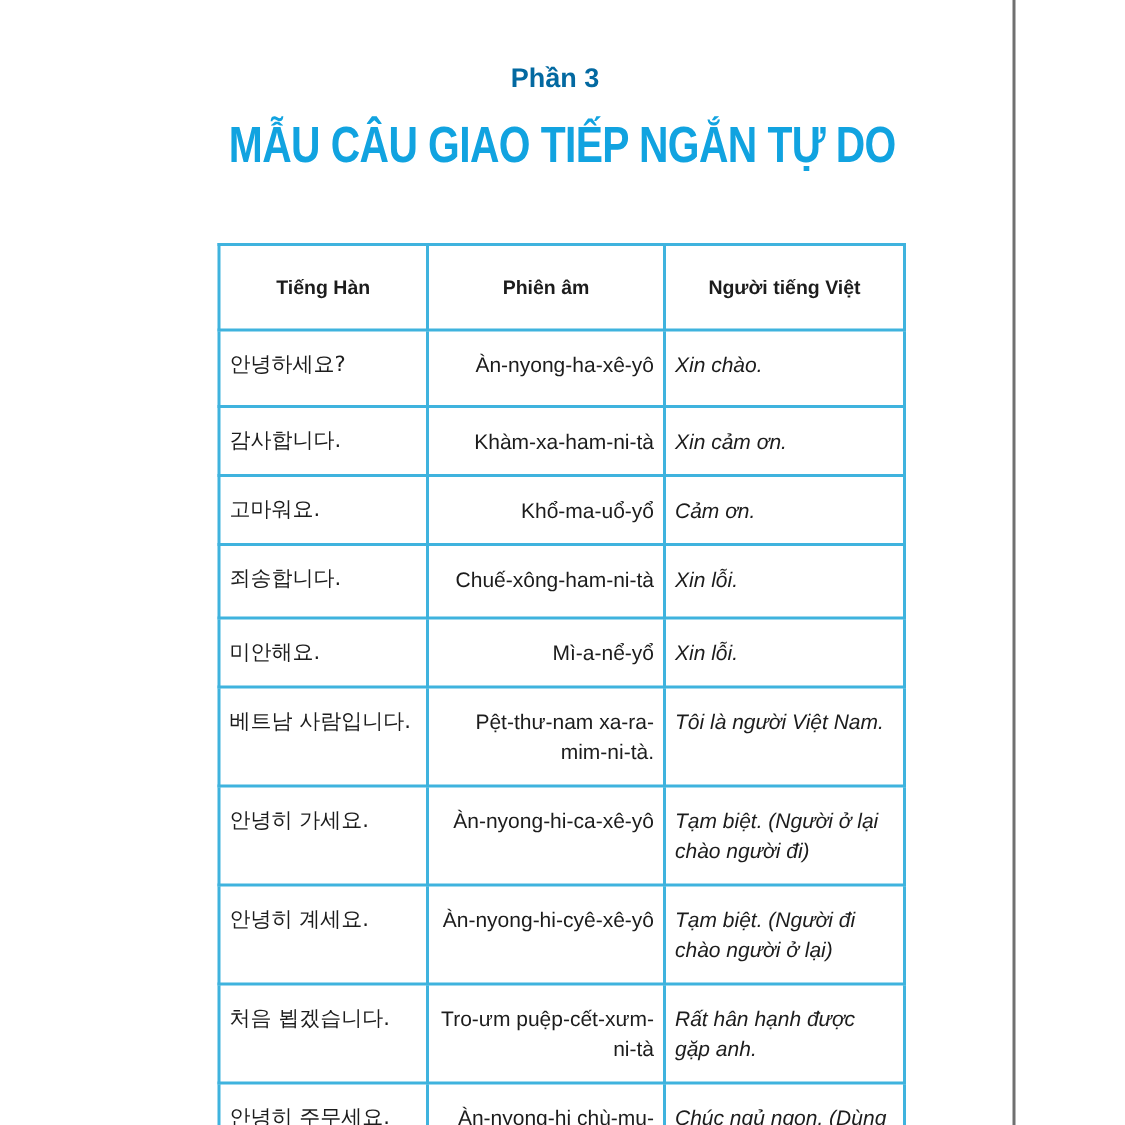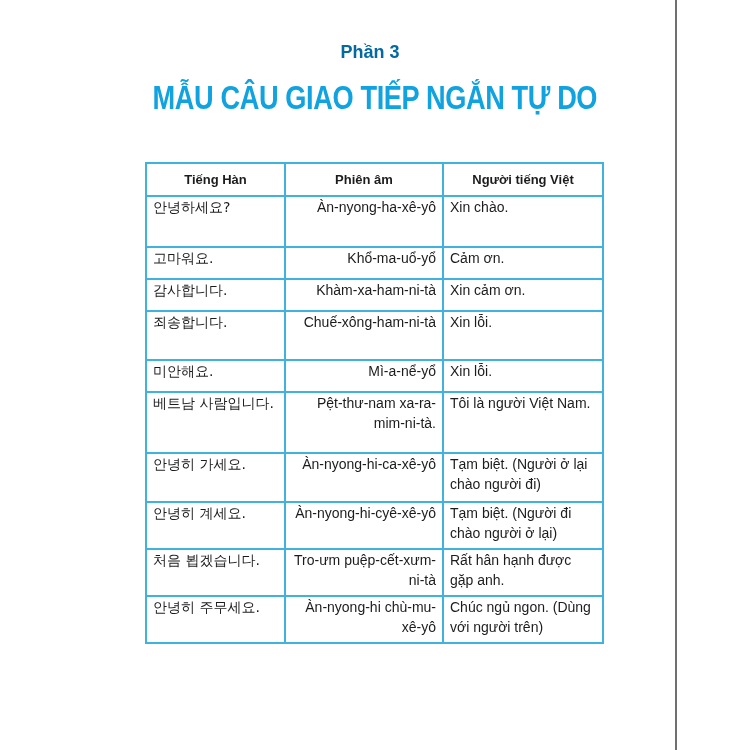--- a/index.html
+++ b/index.html
@@ -2,26 +2,26 @@
 <html><head>
   <meta charset="utf-8">
   <style>
     html, body { margin: 0; padding: 0; background: #ffffff; }
     body { width: 750px; height: 750px; position: relative; overflow: hidden; font-family: "Liberation Sans", "DejaVu Sans", sans-serif; }
     .page-divider { position: absolute; left: 675px; top: 0; width: 2px; height: 750px; background: #707070; }
     .part-label { position: absolute; left: 0; width: 740px; top: 42px; text-align: center; font-size: 18px; font-weight: bold; color: #0369a1; }
     .main-title { position: absolute; left: 0; width: 750px; top: 78px; text-align: center; }
     .main-title span { display: inline-block; font-family: "Liberation Sans Narrow", "Liberation Sans", sans-serif; font-weight: bold; font-size: 34px; color: #11a3e0; transform: scaleX(0.80); transform-origin: center; letter-spacing: -0.5px; white-space: nowrap; }
     table.phrases { position: absolute; left: 145px; top: 162px; border-collapse: collapse; table-layout: fixed; width: 457px; }
-    table.phrases td, table.phrases th { border: 2px solid #3fb3de; vertical-align: top; padding: 0 6px; font-size: 14px; line-height: 20px; color: #1c1c1c; }
+    table.phrases td, table.phrases th { border: 2px solid #3fb3de; vertical-align: top; padding: 12px 6px; font-size: 14px; line-height: 20px; color: #1c1c1c; }
     table.phrases th { font-size: 13px; font-weight: bold; vertical-align: middle; text-align: center; height: 31px; }
     th.col-phon { color: #11a3e0; }
     td.korean { font-family: "DejaVu Sans", sans-serif; font-size: 15px; line-height: 25px; padding-top: 2px; }
     td.phonetic { color: #1a9ed8; padding-top: 5px; text-align: right; }
-    td.meaning { padding-top: 5px; }
+    td.meaning { padding-top: 5px; font-style: italic; }
     col.c1 { width: 139px; } col.c2 { width: 158px; } col.c3 { width: 160px; }
   </style>
 </head>
 <body>
 
 <div class="page-divider"></div>
 
 <div class="part-label">Phần 3</div>
 <div class="main-title">
   <span>MẪU CÂU GIAO TIẾP NGẮN TỰ DO</span>
@@ -40,28 +40,28 @@
       <th>Người tiếng Việt</th>
     </tr>
   </thead>
   <tbody id="rows">
       <tr style="height: 51px;">
         <td class="korean">안녕하세요?</td>
         <td class="phonetic">Àn-nyong-ha-xê-yô</td>
         <td class="meaning">Xin chào.</td>
       </tr>
       <tr style="height: 32px;">
+        <td class="korean">감사합니다.</td>
+        <td class="phonetic">Khàm-xa-ham-ni-tà</td>
+        <td class="meaning">Xin cảm ơn.</td>
+      </tr>
+      <tr style="height: 32px;">
         <td class="korean">고마워요.</td>
         <td class="phonetic">Khổ-ma-uổ-yổ</td>
         <td class="meaning">Cảm ơn.</td>
-      </tr>
-      <tr style="height: 32px;">
-        <td class="korean">감사합니다.</td>
-        <td class="phonetic">Khàm-xa-ham-ni-tà</td>
-        <td class="meaning">Xin cảm ơn.</td>
       </tr>
       <tr style="height: 49px;">
         <td class="korean">죄송합니다.</td>
         <td class="phonetic">Chuế-xông-ham-ni-tà</td>
         <td class="meaning">Xin lỗi.</td>
       </tr>
       <tr style="height: 32px;">
         <td class="korean">미안해요.</td>
         <td class="phonetic">Mì-a-nể-yổ</td>
         <td class="meaning">Xin lỗi.</td>

